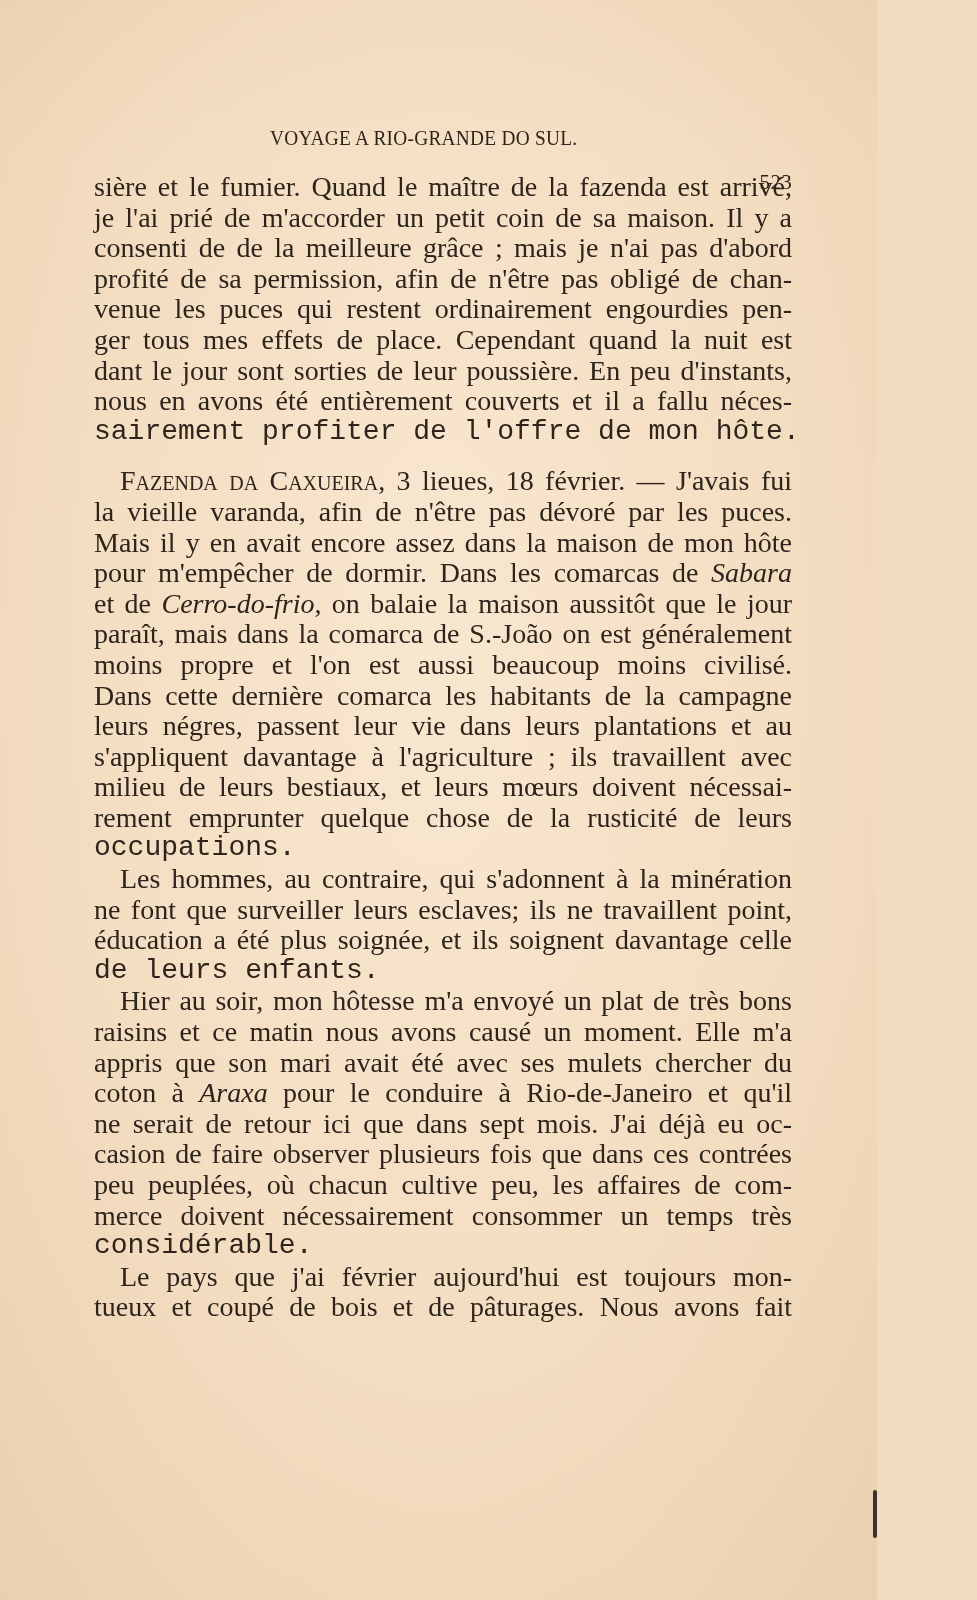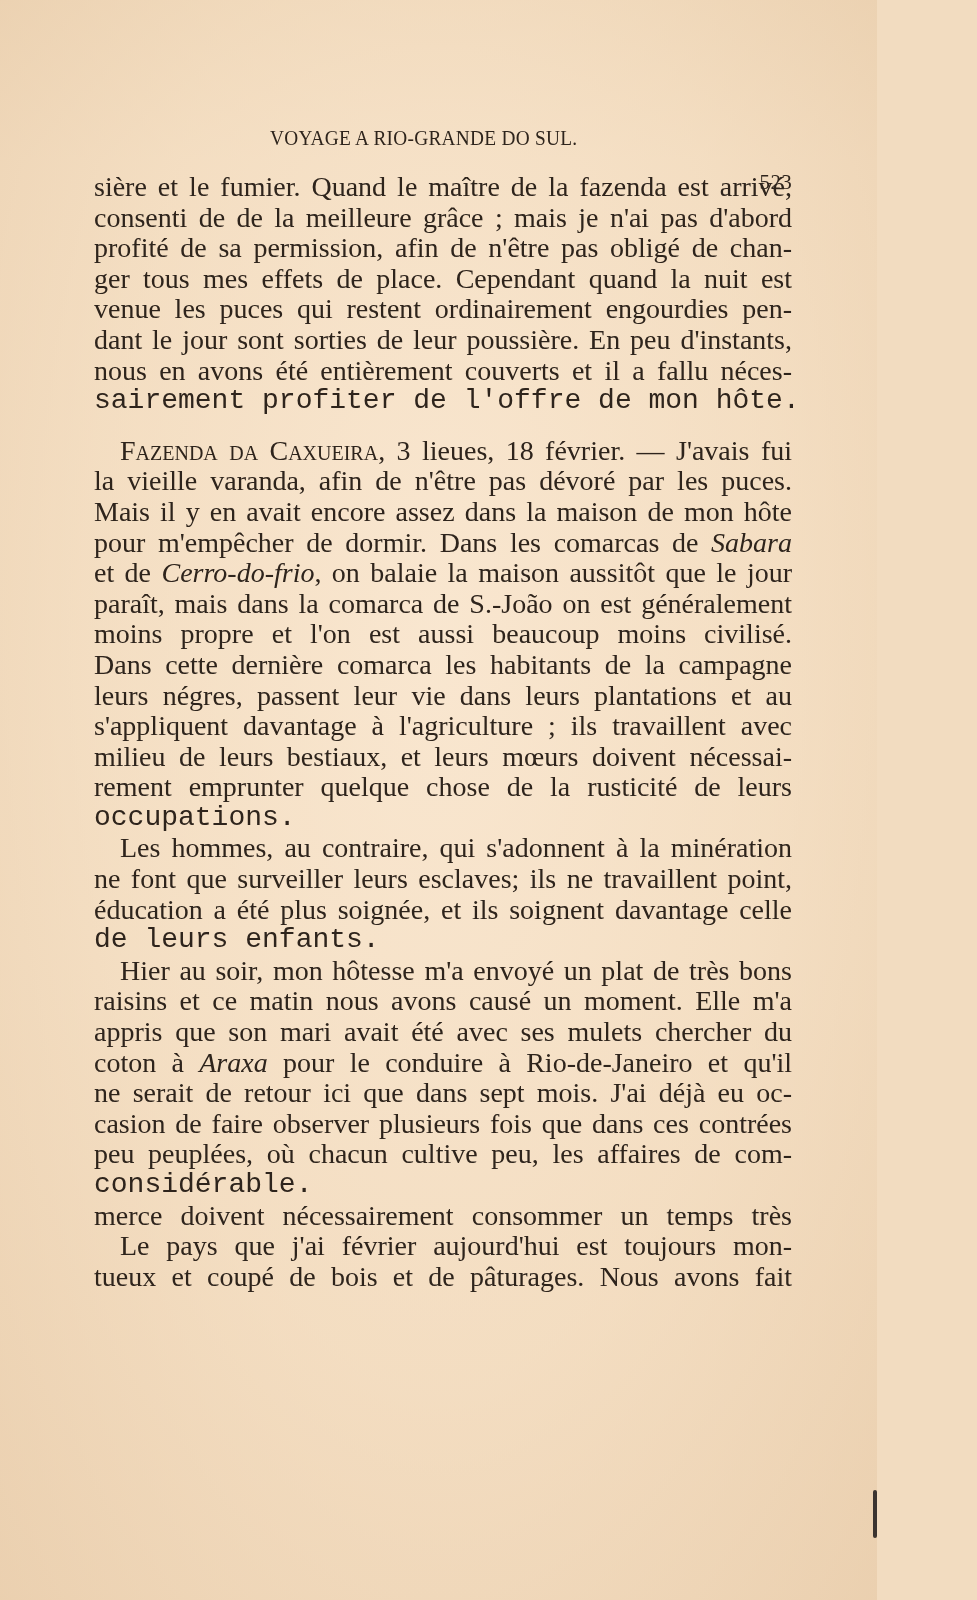--- a/index.html
+++ b/index.html
@@ -94,24 +94,25 @@
 
   <div class="running-head">
     <span class="running-title">VOYAGE A RIO-GRANDE DO SUL.</span>
     <span class="page-number">523</span>
   </div>
 
   <div class="body-text">
 
     <div>
       <span class="line">sière et le fumier. Quand le maître de la fazenda est arrivé,</span>
+      <span class="line">je l'ai prié de m'accorder un petit coin de sa maison. Il y a</span>
       <span class="line">consenti de de la meilleure grâce ; mais je n'ai pas d'abord</span>
       <span class="line">profité de sa permission, afin de n'être pas obligé de chan-</span>
+      <span class="line">venue les puces qui restent ordinairement engourdies pen-</span>
       <span class="line">ger tous mes effets de place. Cependant quand la nuit est</span>
-      <span class="line">venue les puces qui restent ordinairement engourdies pen-</span>
       <span class="line">dant le jour sont sorties de leur poussière. En peu d'instants,</span>
       <span class="line">nous en avons été entièrement couverts et il a fallu néces-</span>
       <span class="line last">sairement profiter de l'offre de mon hôte.</span>
     </div>
 
     <div class="gap"></div>
 
     <div>
       <span class="line indent"><span class="sc">Fazenda da Caxueira</span><span>, 3 lieues, 18 février. — J'avais fui</span></span>
       <span class="line">la vieille varanda, afin de n'être pas dévoré par les puces.</span>
@@ -136,22 +137,22 @@
     </div>
 
     <div>
       <span class="line indent">Hier au soir, mon hôtesse m'a envoyé un plat de très bons</span>
       <span class="line">raisins et ce matin nous avons causé un moment. Elle m'a</span>
       <span class="line">appris que son mari avait été avec ses mulets chercher du</span>
       <span class="line"><span>coton à </span><i>Araxa</i><span> pour le conduire à Rio-de-Janeiro et qu'il</span></span>
       <span class="line">ne serait de retour ici que dans sept mois. J'ai déjà eu oc-</span>
       <span class="line">casion de faire observer plusieurs fois que dans ces contrées</span>
       <span class="line">peu peuplées, où chacun cultive peu, les affaires de com-</span>
+      <span class="line">merce doivent nécessairement consommer un temps très</span>
       <span class="line last">considérable.</span>
-      <span class="line">merce doivent nécessairement consommer un temps très</span>
     </div>
 
     <div>
       <span class="line indent">Le pays que j'ai février aujourd'hui est toujours mon-</span>
       <span class="line">tueux et coupé de bois et de pâturages. Nous avons fait</span>
     </div>
 
   </div>
 </div>
 

